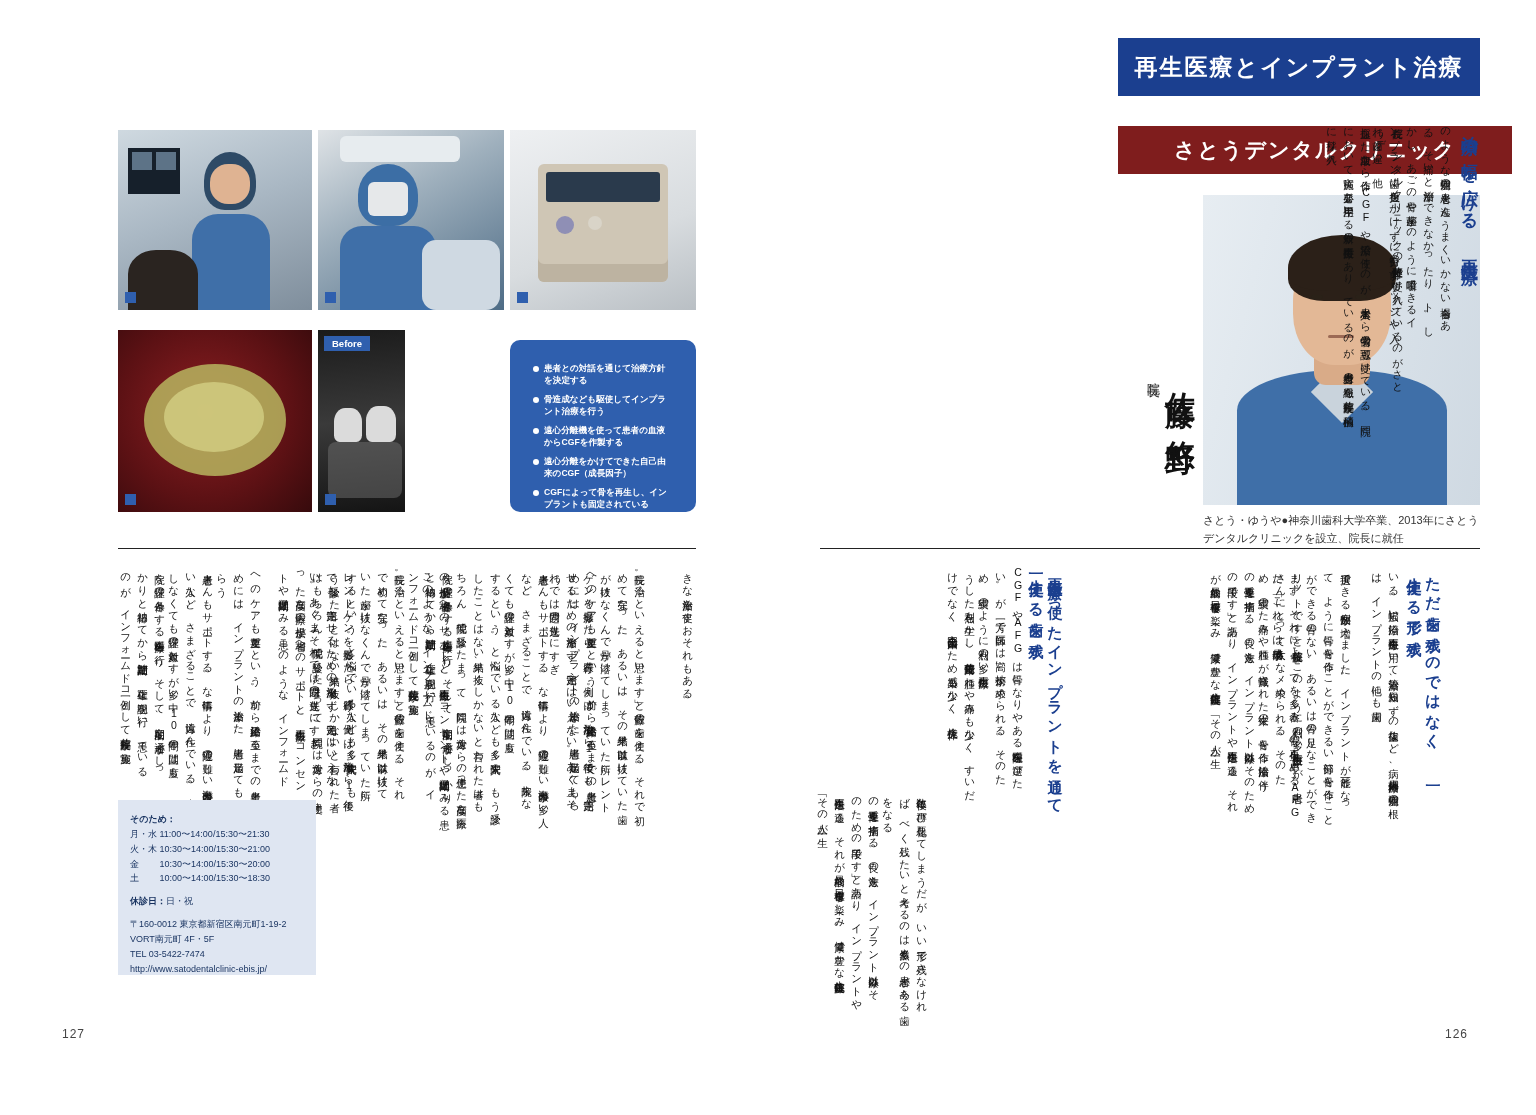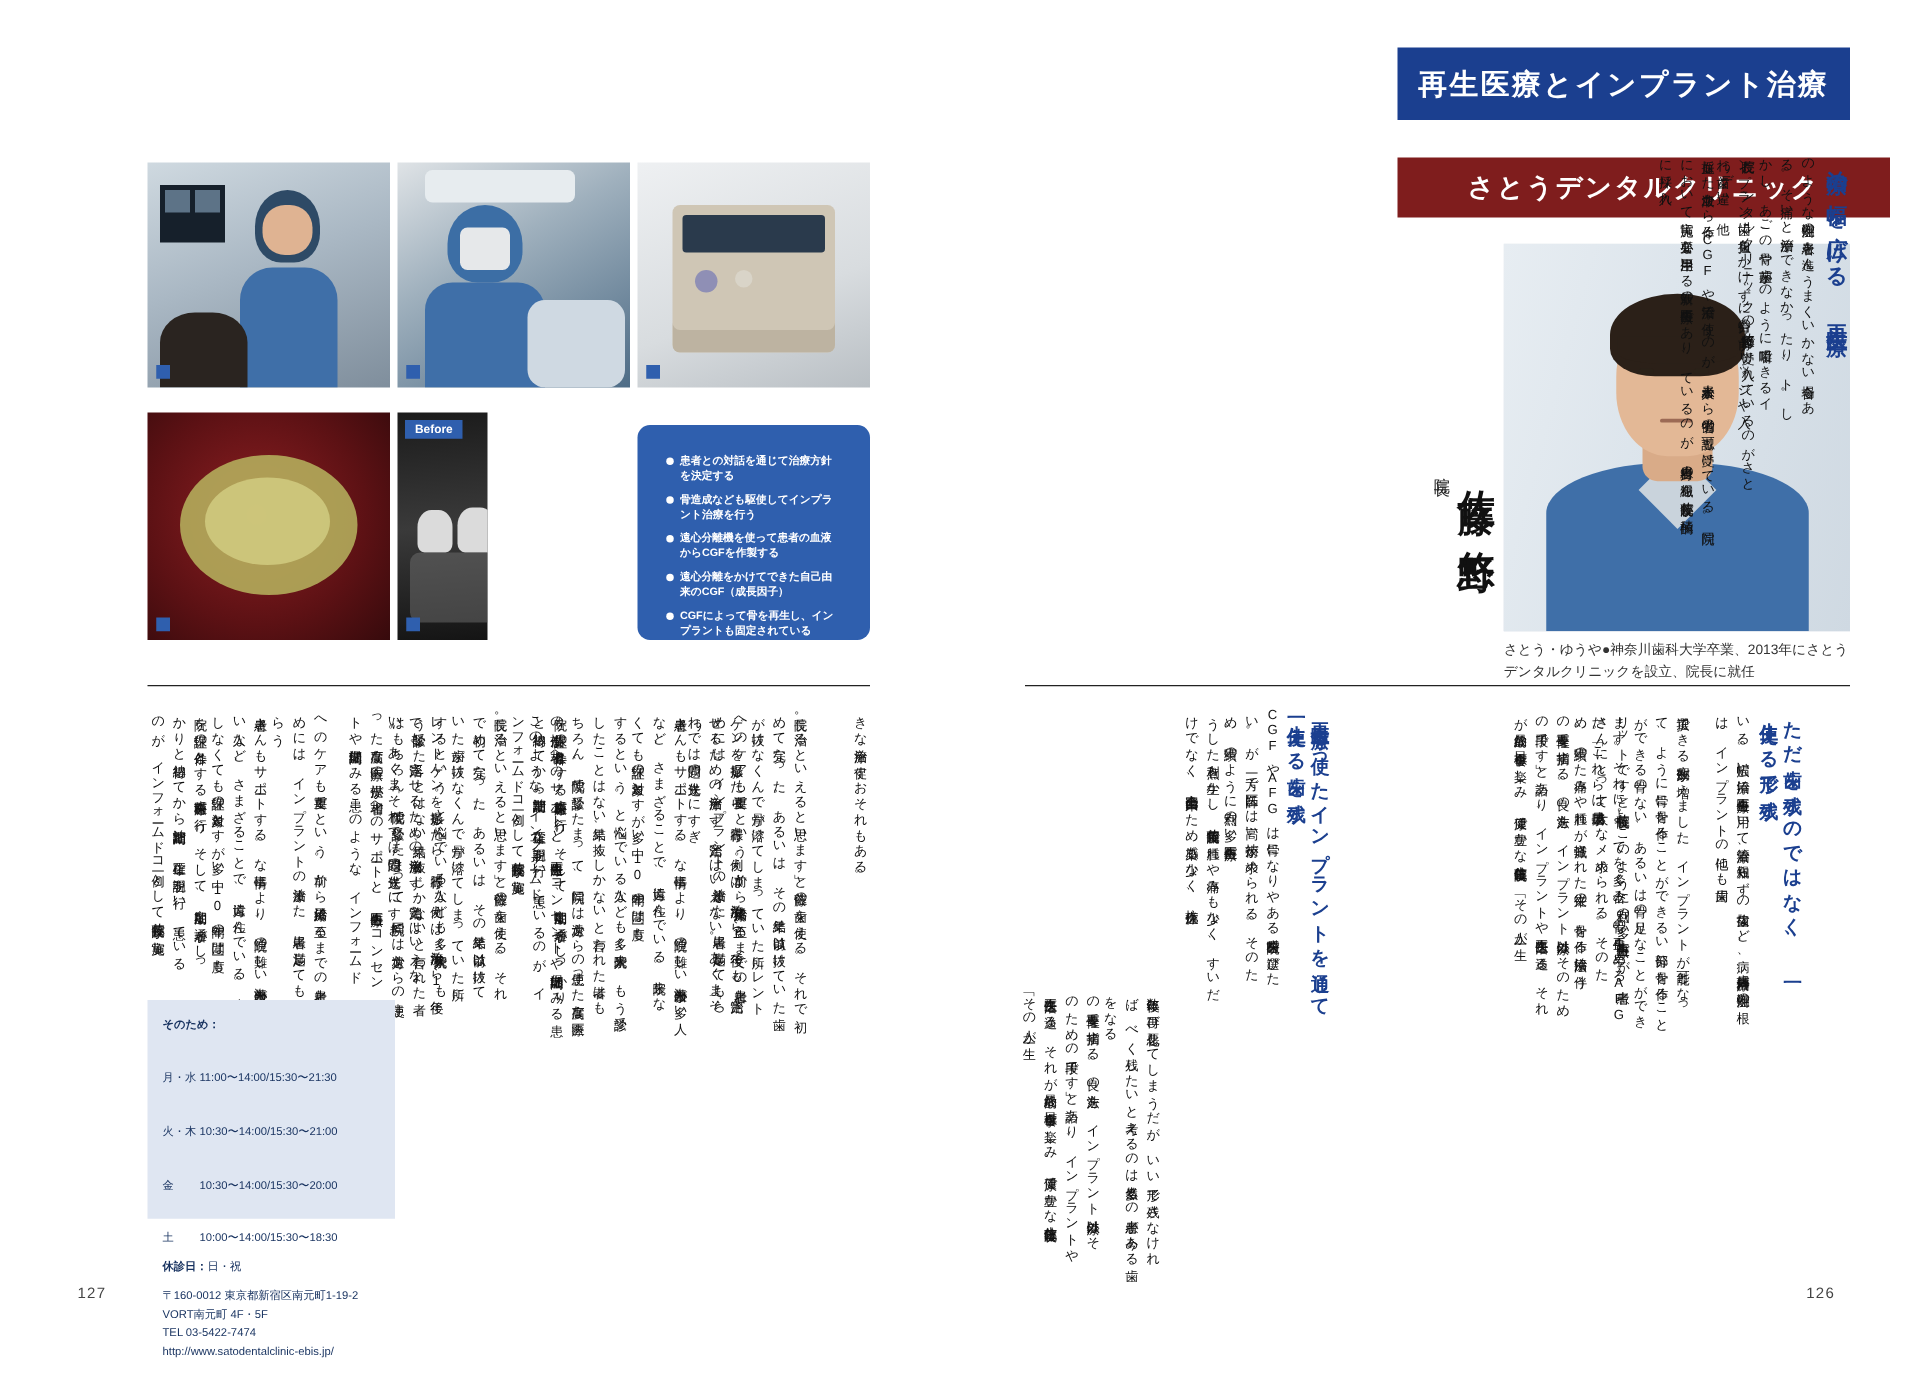--- a/index.html
+++ b/index.html
@@ -87,21 +87,21 @@
   .photo{position:absolute;overflow:hidden;background:#ccc;}
   .photo .dot{position:absolute;left:7px;bottom:7px;width:11px;height:11px;background:#2f5fae;}
   .ph1{left:118px;top:130px;width:194px;height:180px;
     background:linear-gradient(160deg,#cfd9e0 0%,#aab8c4 45%,#7f8e9c 100%);}
   .ph2{left:318px;top:130px;width:186px;height:180px;
     background:linear-gradient(150deg,#dfe3e6 0%,#9fb0bd 40%,#4e6c86 100%);}
   .ph3{left:510px;top:130px;width:186px;height:180px;
     background:linear-gradient(160deg,#eef0f2 0%,#d8dcdf 60%,#b9bfc4 100%);}
   .ph4{left:118px;top:330px;width:194px;height:182px;
     background:radial-gradient(circle at 45% 45%,#8e1f22 0%,#5c1114 60%,#360a0c 100%);}
-  .ph5{left:318px;top:330px;width:72px;height:182px;
+  .ph5{left:318px;top:330px;width:87px;height:182px;
     background:linear-gradient(175deg,#1b1b1b 0%,#3a3a3a 50%,#141414 100%);}
   .ph6{left:414px;top:330px;width:90px;height:182px;
     background:linear-gradient(175deg,#1b1b1b 0%,#3a3a3a 50%,#141414 100%);}
   .tag{position:absolute;left:6px;top:6px;background:#2f5fae;color:#fff;
     font-size:9.5px;padding:2px 8px;font-weight:bold;}
 
   
   .machine{position:absolute;left:28px;top:34px;width:130px;height:118px;background:#cfc6b5;
     border-radius:6px;box-shadow:inset 0 -18px 0 #bdb3a1;}
   .machine .panel{position:absolute;left:8px;top:8px;width:114px;height:30px;background:#2a3a4c;border-radius:3px;}
@@ -121,21 +121,21 @@
   .infobox li:before{content:"";position:absolute;left:0;top:4px;width:6px;height:6px;border-radius:50%;background:#fff;}
   .infobox ul{margin:12px;padding:0;}
 
   
   .contact{
     position:absolute;left:118px;top:800px;width:198px;height:175px;
     background:#dfe6f2;color:#16315f;font-size:9px;line-height:1.65;
     padding:12px 12px;box-sizing:border-box;
   }
   .contact .lbl{font-weight:bold;}
-  .contact .row{white-space:pre;margin-top:28px;}
+  .contact .row{white-space:pre;}
 
   .rule-top{position:absolute;left:118px;top:548px;width:578px;height:1px;background:#222;}
   .rule-top-r{position:absolute;left:820px;top:548px;width:578px;height:1px;background:#222;}
 </style>
 </head>
 <body>
 
 <div class="spread">
 
   <div class="page-right">

